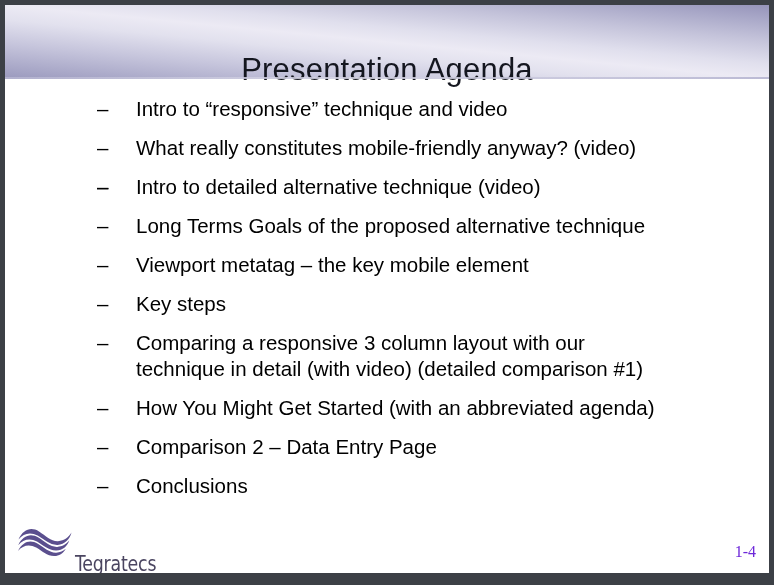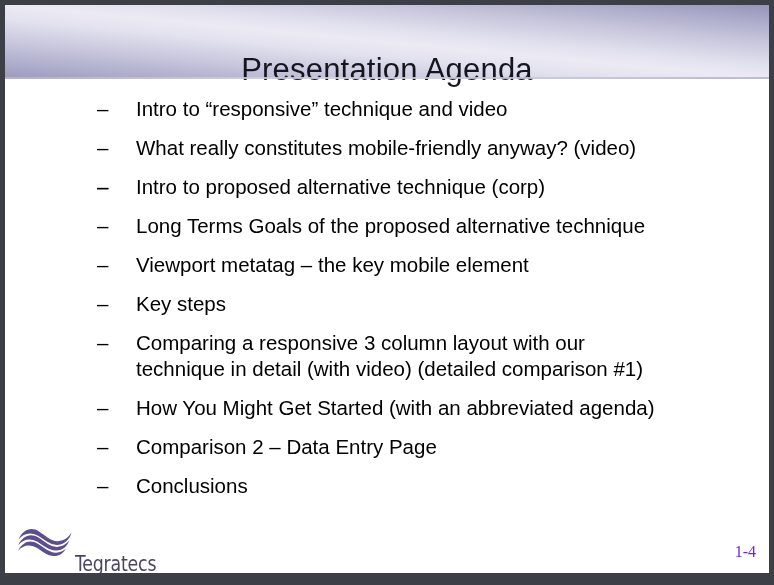--- a/index.html
+++ b/index.html
@@ -185,21 +185,21 @@
       </div>
       <div class="agenda-item">
         <span class="dash">–</span>
         <span class="label">What really constitutes mobile-friendly anyway? (video)</span>
       </div>
       <div class="agenda-item">
         <span class="dash">–</span>
       </div>
       <div class="agenda-item">
         <span class="dash">–</span>
-        <span class="label">Intro to proposed alternative technique (corp)</span>
+        <span class="label">Intro to detailed alternative technique (video)</span>
       </div>
       <div class="agenda-item">
         <span class="dash">–</span>
         <span class="label">Long Terms Goals of the proposed alternative technique</span>
       </div>
       <div class="agenda-item">
         <span class="dash">–</span>
         <span class="label">Viewport metatag – the key mobile element</span>
       </div>
       <div class="agenda-item">

